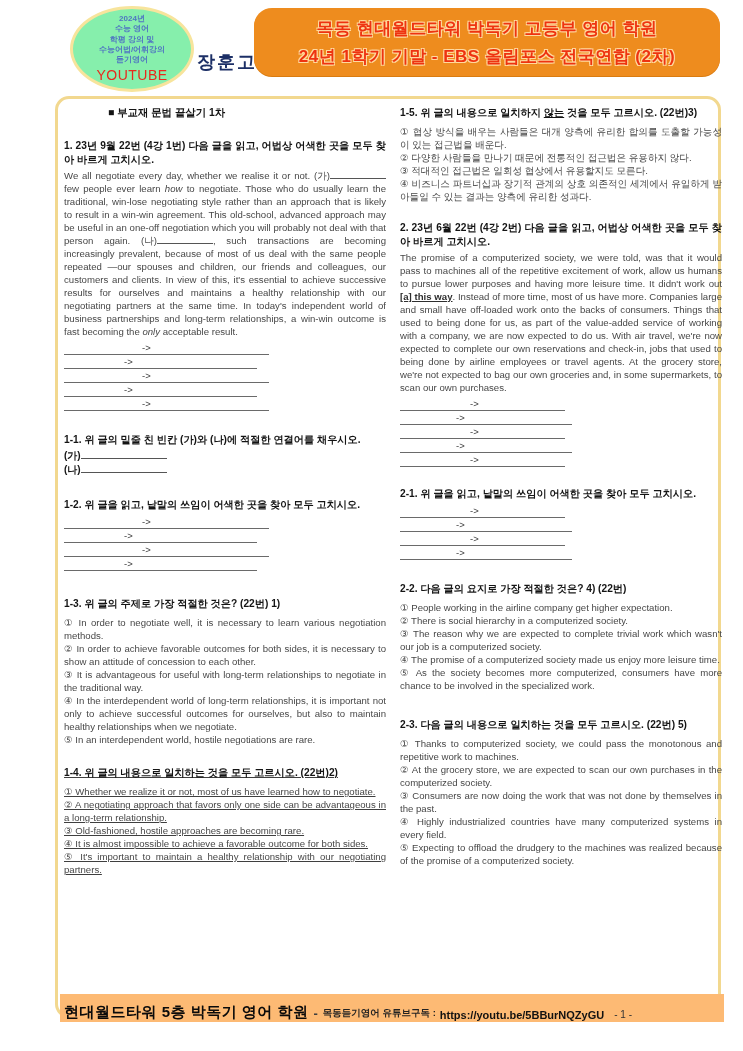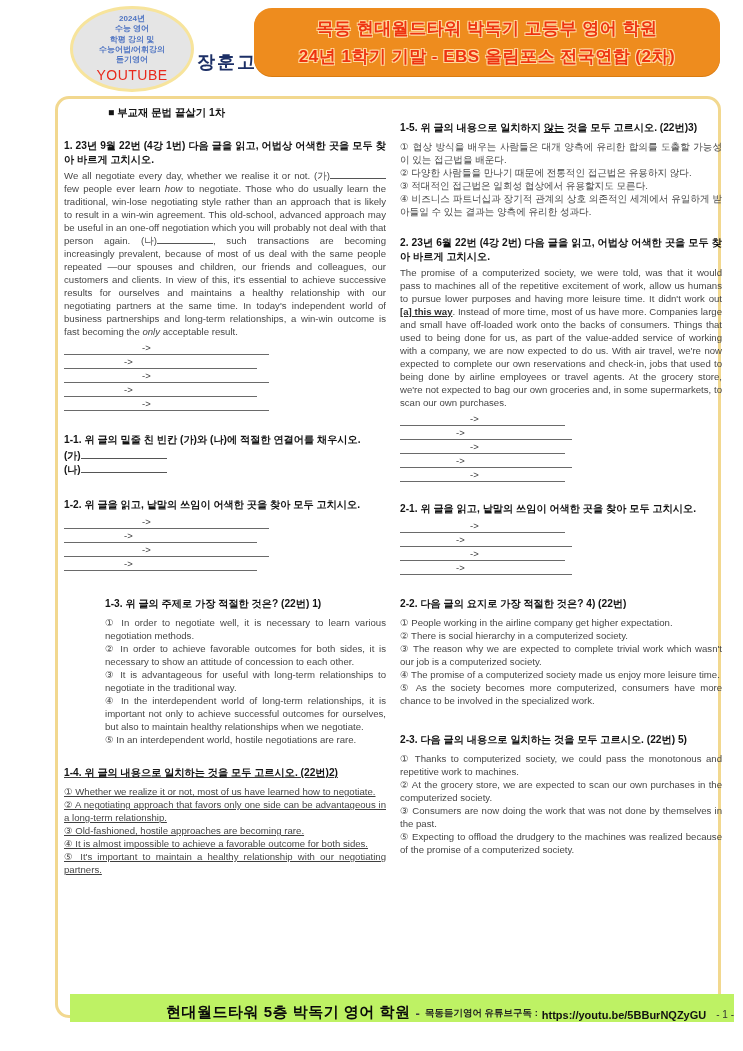--- a/index.html
+++ b/index.html
@@ -9,21 +9,21 @@
     overflow:hidden;
   }
   .frame{
     position:absolute;left:55px;top:96px;width:666px;height:922px;
     border:3px solid #f2d88f;border-radius:14px;box-sizing:border-box;
     background:#fff;
   }
   
   .logo{
     position:absolute;left:70px;top:6px;width:118px;height:80px;
-    background:#e5e5e5;border:3px solid #f7e49c;border-radius:50%;
+    background:#86efac;border:3px solid #f7e49c;border-radius:50%;
     display:flex;flex-direction:column;align-items:center;justify-content:center;
     z-index:3;text-align:center;
   }
   .logo-line{font-size:8px;line-height:1.3;font-weight:bold;color:#4f74c2;}
   .logo-yt{font-size:14px;line-height:1.3;font-weight:normal;color:#e8291c;letter-spacing:.5px;}
   .school{
     position:absolute;left:197px;top:50px;z-index:3;
     font-size:18px;font-weight:800;color:#1c2f66;letter-spacing:2px;
   }
   .banner{
@@ -57,22 +57,22 @@
   .ansline:nth-child(even){padding-left:60px;width:193px;}
   .col-right .ansline{width:165px;padding-left:70px;}
   .col-right .ansline:nth-child(even){width:172px;padding-left:56px;}
   .fill-line{margin-top:1px;}
   .fill-label{font-weight:bold;color:#141414;font-size:10px;}
   .fill-blank{display:inline-block;width:86px;height:9px;border-bottom:1px solid #555;}
   .choices{margin-top:5px;}
   .choice{text-align:justify;color:#474747;}
   
   .footer{
-    position:absolute;left:70px;top:994px;width:664px;height:28px;z-index:4;
-    background:#bef264;display:flex;align-items:flex-end;padding-left:4px;box-sizing:border-box;justify-content:flex-end;
+    position:absolute;left:60px;top:994px;width:664px;height:28px;z-index:4;
+    background:#fdba74;display:flex;align-items:flex-end;padding-left:4px;box-sizing:border-box;
   }
   .f-academy{font-weight:800;font-size:15px;color:#0a0a0a;letter-spacing:.5px;white-space:nowrap;}
   .f-sep{font-weight:800;font-size:13px;margin:0 5px 1px 5px;}
   .f-note{font-size:9.5px;font-weight:bold;color:#222;margin-bottom:2px;white-space:nowrap;}
   .f-url{font-size:11px;font-weight:800;color:#111;margin-left:4px;margin-bottom:1px;white-space:nowrap;}
   .f-page{font-size:10px;color:#333;margin-left:10px;margin-bottom:2px;white-space:nowrap;}
 </style>
 </head>
 <body>
 
@@ -124,21 +124,21 @@
     <div class="qblock" style="margin-top:22px;">
       <div class="qtitle">1-2. 위 글을 읽고, 낱말의 쓰임이 어색한 곳을 찾아 모두 고치시오.</div>
       <div class="anslines">
         <div class="ansline"><span>-&gt;</span></div>
         <div class="ansline"><span>-&gt;</span></div>
         <div class="ansline"><span>-&gt;</span></div>
         <div class="ansline"><span>-&gt;</span></div>
       </div>
     </div>
 
-    <div class="qblock" style="margin-top:26px;margin-left:41px;">
+    <div class="qblock" style="margin-top:26px;">
       <div class="qtitle">1-3. 위 글의 주제로 가장 적절한 것은? (22번) 1)</div>
       <div class="choices">
         <div class="choice">① In order to negotiate well, it is necessary to learn various negotiation methods.</div>
         <div class="choice">② In order to achieve favorable outcomes for both sides, it is necessary to show an attitude of concession to each other.</div>
         <div class="choice">③ It is advantageous for useful with long-term relationships to negotiate in the traditional way.</div>
         <div class="choice">④ In the interdependent world of long-term relationships, it is important not only to achieve successful outcomes for ourselves, but also to maintain healthy relationships when we negotiate.</div>
         <div class="choice">⑤ In an interdependent world, hostile negotiations are rare.</div>
       </div>
     </div>
 
@@ -149,21 +149,21 @@
         <div class="choice">② A negotiating approach that favors only one side can be advantageous in a long-term relationship.</div>
         <div class="choice">③ Old-fashioned, hostile approaches are becoming rare.</div>
         <div class="choice">④ It is almost impossible to achieve a favorable outcome for both sides.</div>
         <div class="choice">⑤ It's important to maintain a healthy relationship with our negotiating partners.</div>
       </div>
     </div>
   </div>
 
   <div class="col col-right">
 
-    <div class="qblock" style="margin-top:15px;">
+    <div class="qblock" style="margin-top:0;">
       <div class="qtitle"><span>1-5. 위 글의 내용으로 일치하지 </span><span class="u">않는</span><span> 것을 모두 고르시오. (22번)3)</span></div>
       <div class="choices">
         <div class="choice">① 협상 방식을 배우는 사람들은 대개 양측에 유리한 합의를 도출할 가능성이 있는 접근법을 배운다.</div>
         <div class="choice">② 다양한 사람들을 만나기 때문에 전통적인 접근법은 유용하지 않다.</div>
         <div class="choice">③ 적대적인 접근법은 일회성 협상에서 유용할지도 모른다.</div>
         <div class="choice">④ 비즈니스 파트너십과 장기적 관계의 상호 의존적인 세계에서 유일하게 받아들일 수 있는 결과는 양측에 유리한 성과다.</div>
       </div>
     </div>
 
     <div class="qblock" style="margin-top:18px;">
@@ -198,20 +198,21 @@
         <div class="choice">⑤ As the society becomes more computerized, consumers have more chance to be involved in the specialized work.</div>
       </div>
     </div>
 
     <div class="qblock" style="margin-top:26px;">
       <div class="qtitle">2-3. 다음 글의 내용으로 일치하는 것을 모두 고르시오. (22번) 5)</div>
       <div class="choices">
         <div class="choice">① Thanks to computerized society, we could pass the monotonous and repetitive work to machines.</div>
         <div class="choice">② At the grocery store, we are expected to scan our own purchases in the computerized society.</div>
         <div class="choice">③ Consumers are now doing the work that was not done by themselves in the past.</div>
+        <div class="choice">④ Highly industrialized countries have many computerized systems in every field.</div>
         <div class="choice">⑤ Expecting to offload the drudgery to the machines was realized because of the promise of a computerized society.</div>
       </div>
     </div>
   </div>
 </div>
 
 <div class="footer">
   <span class="f-academy">현대월드타워 5층 박독기 영어 학원</span>
   <span class="f-sep">-</span>
   <span class="f-note">목동듣기영어 유튜브구독 :</span>

